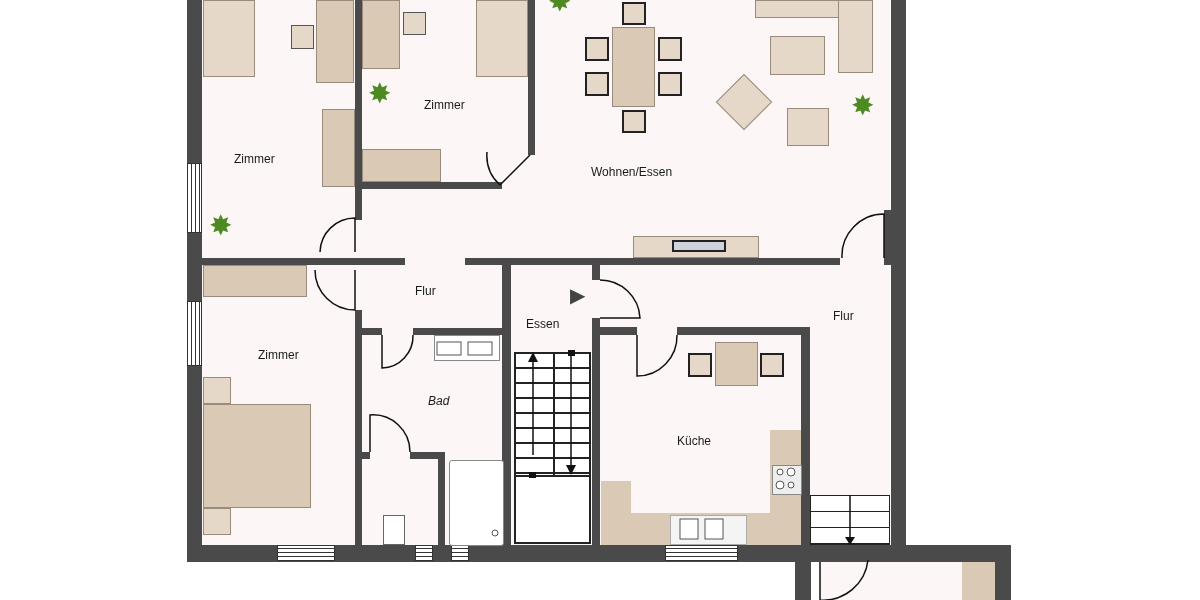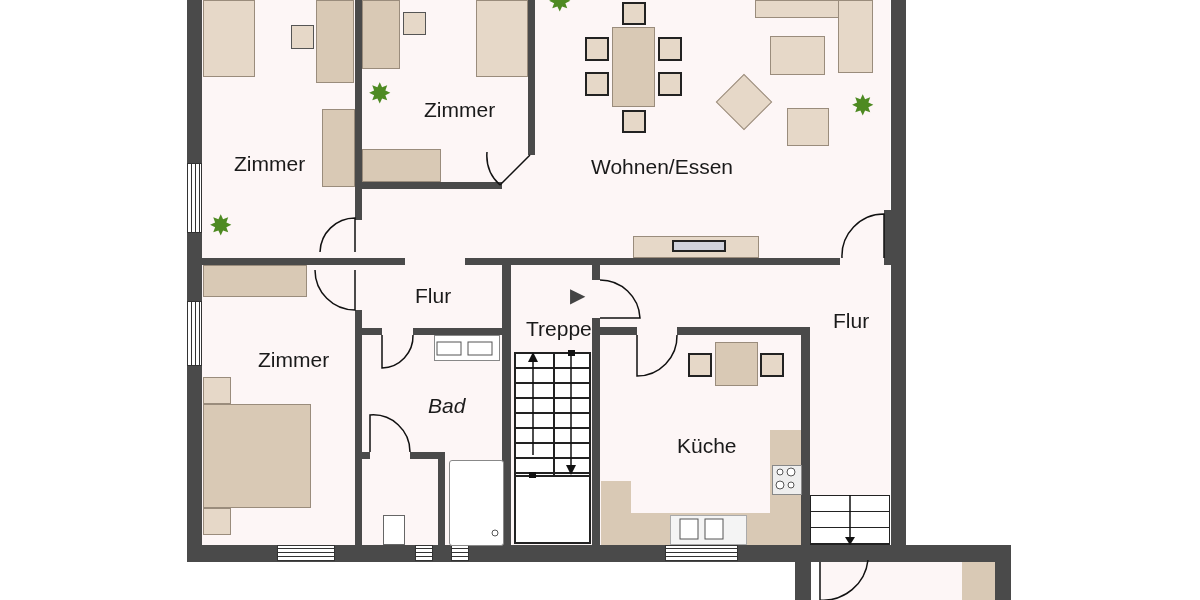--- a/index.html
+++ b/index.html
@@ -3,21 +3,21 @@
 <meta charset="utf-8">
 <style>
   html,body{margin:0;padding:0;background:#ffffff;}
   body{width:1200px;height:600px;position:relative;overflow:hidden;font-family:"Liberation Sans",sans-serif;}
   .plan{position:absolute;left:0;top:0;width:1200px;height:600px;}
   .floor{position:absolute;background:#fdf6f6;}
   .wall{position:absolute;background:#4a4a4a;}
   .furn{position:absolute;background:#e6d8c8;border:1px solid #9a8c7c;box-sizing:border-box;}
   .furn.dark{background:#d9c9b5;}
   .chair{position:absolute;background:#e6d8c8;border:2px solid #222;box-sizing:border-box;}
-  .label{position:absolute;font-size:21px;color:#1a1a1a;white-space:nowrap;}
+  .label{position:absolute;font-size:12px;color:#1a1a1a;white-space:nowrap;}
   .win{position:absolute;background:#fff;border:1px solid #333;box-sizing:border-box;
        background-image:repeating-linear-gradient(0deg,#fff 0 3px,#333 3px 4px);}
   .winv{position:absolute;background:#fff;border:1px solid #333;box-sizing:border-box;
        background-image:repeating-linear-gradient(90deg,#fff 0 3px,#333 3px 4px);}
   .plant{position:absolute;font-size:28px;color:#4e8a22;line-height:1;}
   svg.overlay{position:absolute;left:0;top:0;}
 </style>
 </head>
 <body>
 
@@ -149,20 +149,20 @@
     </g>
   </svg>
 
   <div class="plant" style="left:209px;top:212px;">✸</div>
   <div class="plant" style="left:368px;top:80px;">✸</div>
   <div class="plant" style="left:548px;top:-12px;">✸</div>
   <div class="plant" style="left:851px;top:92px;">✸</div>
 
   <div class="label" style="left:234px;top:152px;">Zimmer</div>
   <div class="label" style="left:424px;top:98px;">Zimmer</div>
-  <div class="label" style="left:591px;top:155px;">Wohnen/Essen</div>
+  <div class="label" style="left:591px;top:165px;">Wohnen/Essen</div>
   <div class="label" style="left:415px;top:284px;">Flur</div>
-  <div class="label" style="left:526px;top:317px;">Treppe</div>
+  <div class="label" style="left:526px;top:317px;">Essen</div>
   <div class="label" style="left:833px;top:309px;">Flur</div>
   <div class="label" style="left:258px;top:348px;">Zimmer</div>
   <div class="label" style="left:428px;top:394px;font-style:italic;">Bad</div>
   <div class="label" style="left:677px;top:434px;">Küche</div>
 </div>
 
 </body></html>

